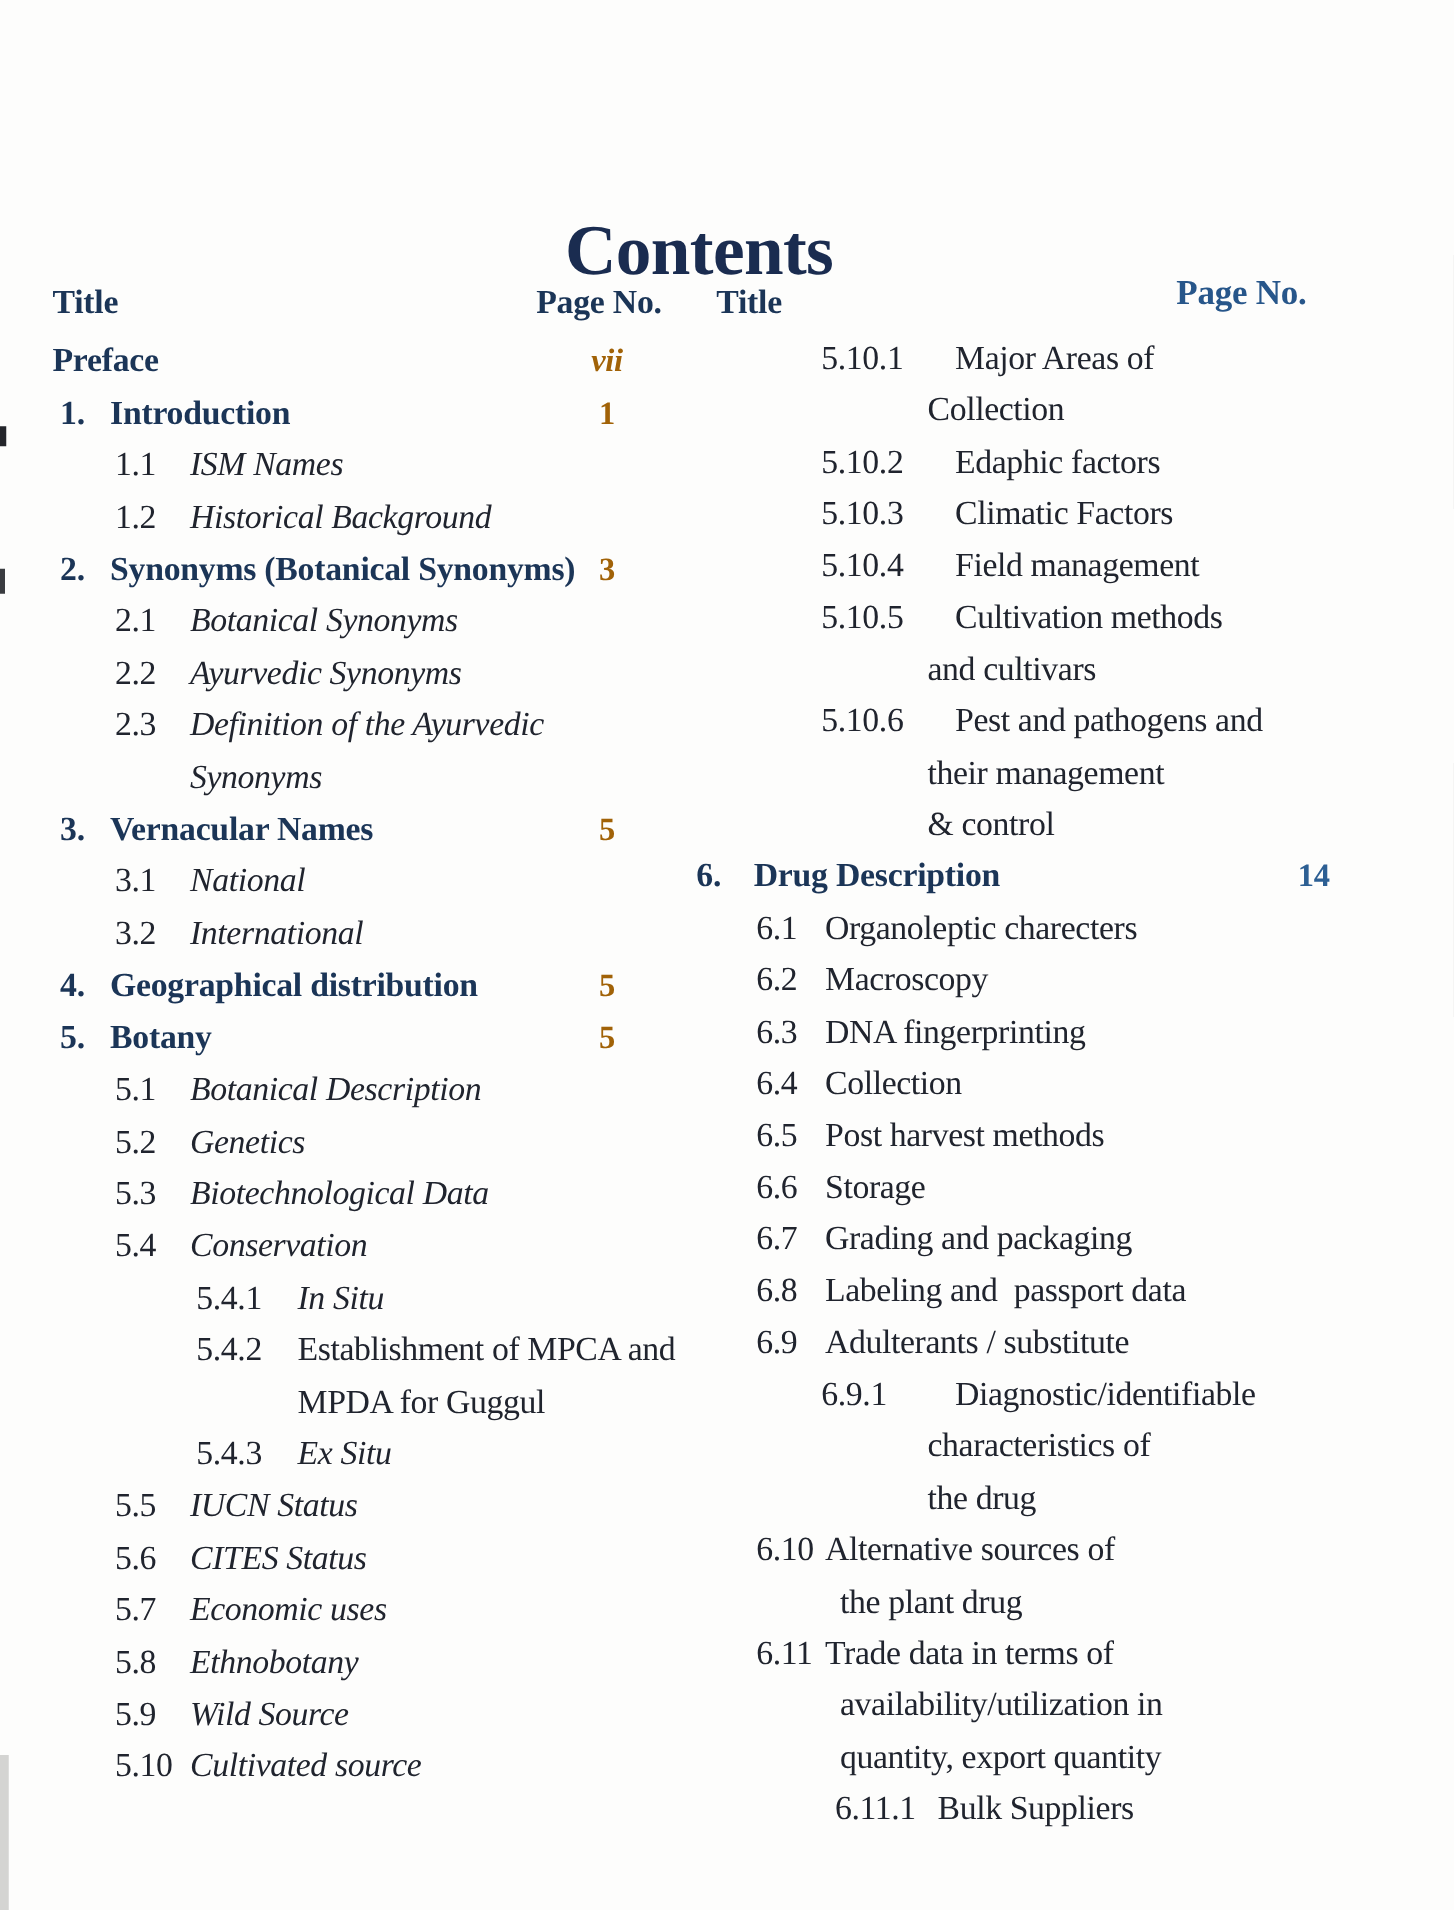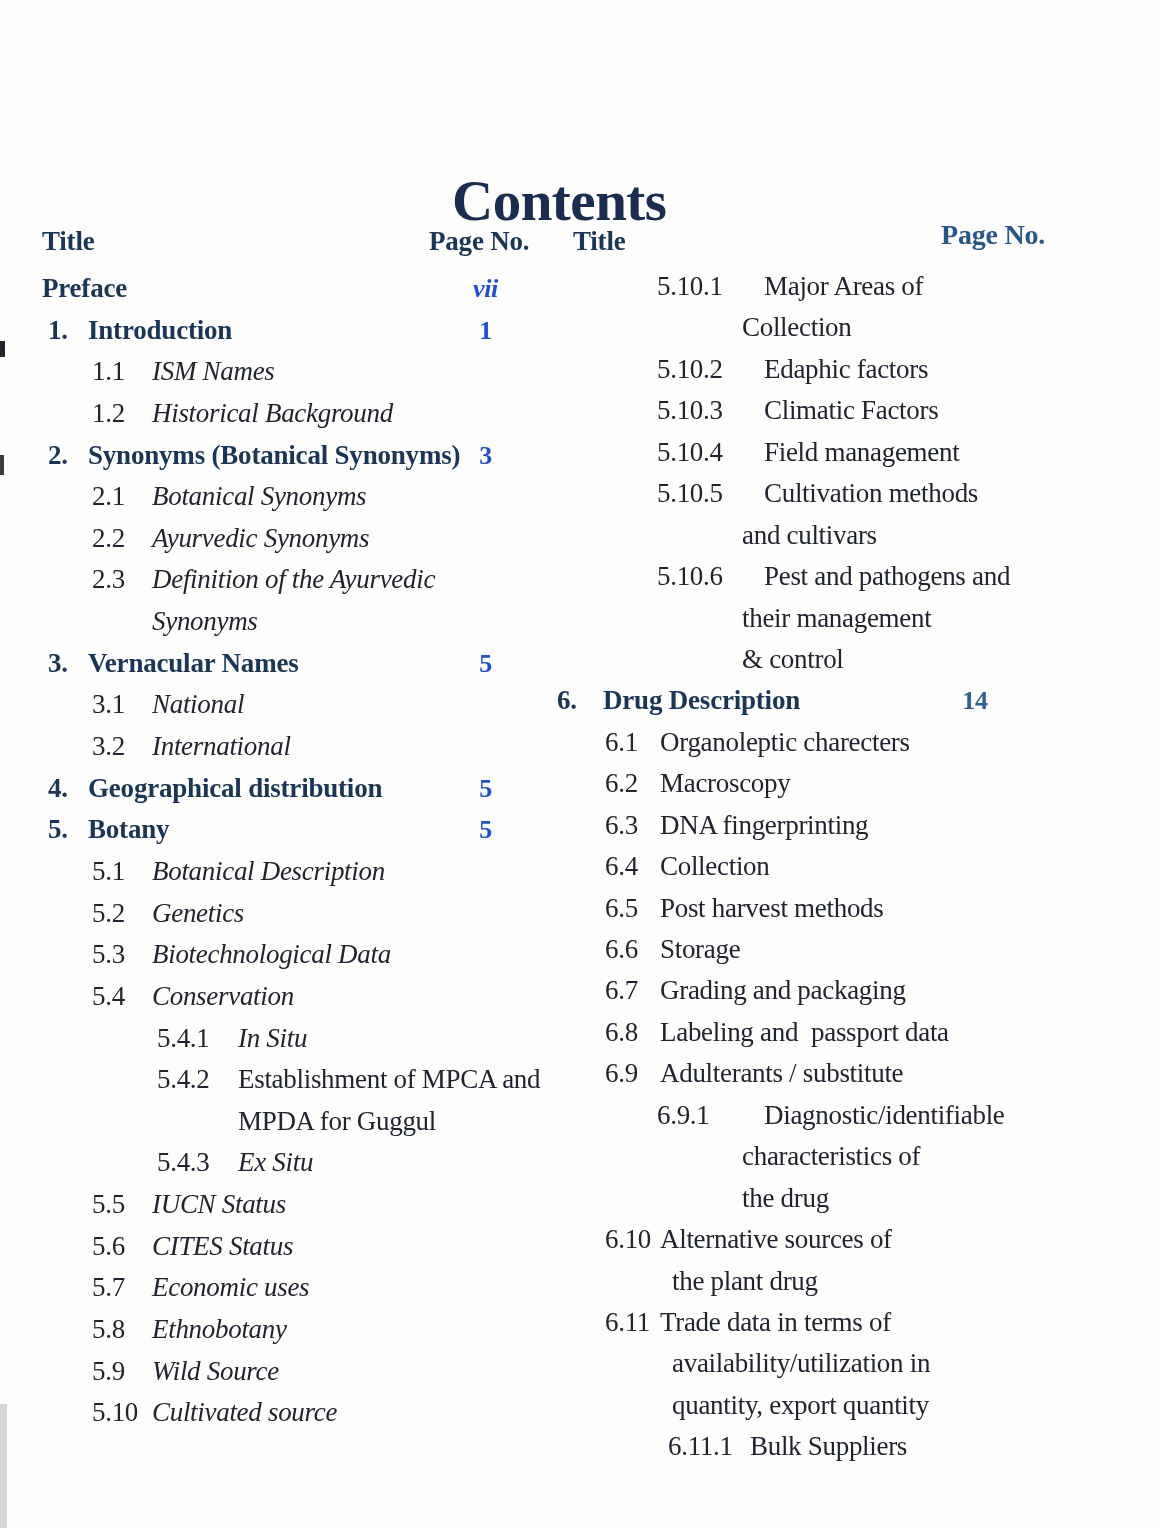--- a/index.html
+++ b/index.html
@@ -25,21 +25,21 @@
   .col-left{top:268px;--pitch:41.65px;}
   .col-right{top:266px;--pitch:41.45px;}
   .row{position:relative;height:var(--pitch);}
   .row span{
     position:absolute;white-space:nowrap;line-height:var(--pitch);
     font-size:27px;color:#20242e;letter-spacing:-0.3px;
   }
   .row .n-h1,.row .t-h1,.row .t-pref{
     font-weight:700;color:#1b3557;letter-spacing:-0.2px;font-size:27px;
   }
-  .row .pg{font-weight:700;color:#1d4ed8;font-size:26px;text-align:center;}
+  .row .pg{font-weight:700;color:#a16207;font-size:26px;text-align:center;}
   .row .pg.light{color:#2d5f93;}
   .italic{font-style:italic;}
   
   .col-left .t-pref{left:42px;}
   .col-left .n-h1{left:48px;}
   .col-left .t-h1{left:88px;}
   .col-left .n-l2{left:92px;}
   .col-left .t-l2,.col-left .t-c2{left:152px;font-style:italic;}
   .col-left .n-l3{left:157px;}
   .col-left .t-l3,.col-left .t-c3{left:238px;}
@@ -48,21 +48,21 @@
   .col-right .n-h1{left:557px;}
   .col-right .t-h1{left:603px;}
   .col-right .n-l2{left:605px;}
   .col-right .t-l2{left:660px;}
   .col-right .t-c2{left:672px;}
   .col-right .n-l3{left:657px;}
   .col-right .t-l3{left:764px;}
   .col-right .t-c3{left:742px;}
   .col-right .n-l3b{left:668px;}
   .col-right .t-l3b{left:750px;}
-  .col-right .pg{left:940px;width:70px;}
+  .col-right .pg{left:1016px;width:70px;}
   
   .artifact{position:absolute;}
   #edge-mark-1{left:0;top:341px;width:5px;height:16px;background:#23252a;}
   #edge-mark-2{left:0;top:455px;width:4px;height:20px;background:#3a3c40;}
   #edge-strip{left:0;top:1404px;width:7px;height:124px;background:#d4d4d2;}
 </style>
 </head>
 <body>
 
 <main class="page">

